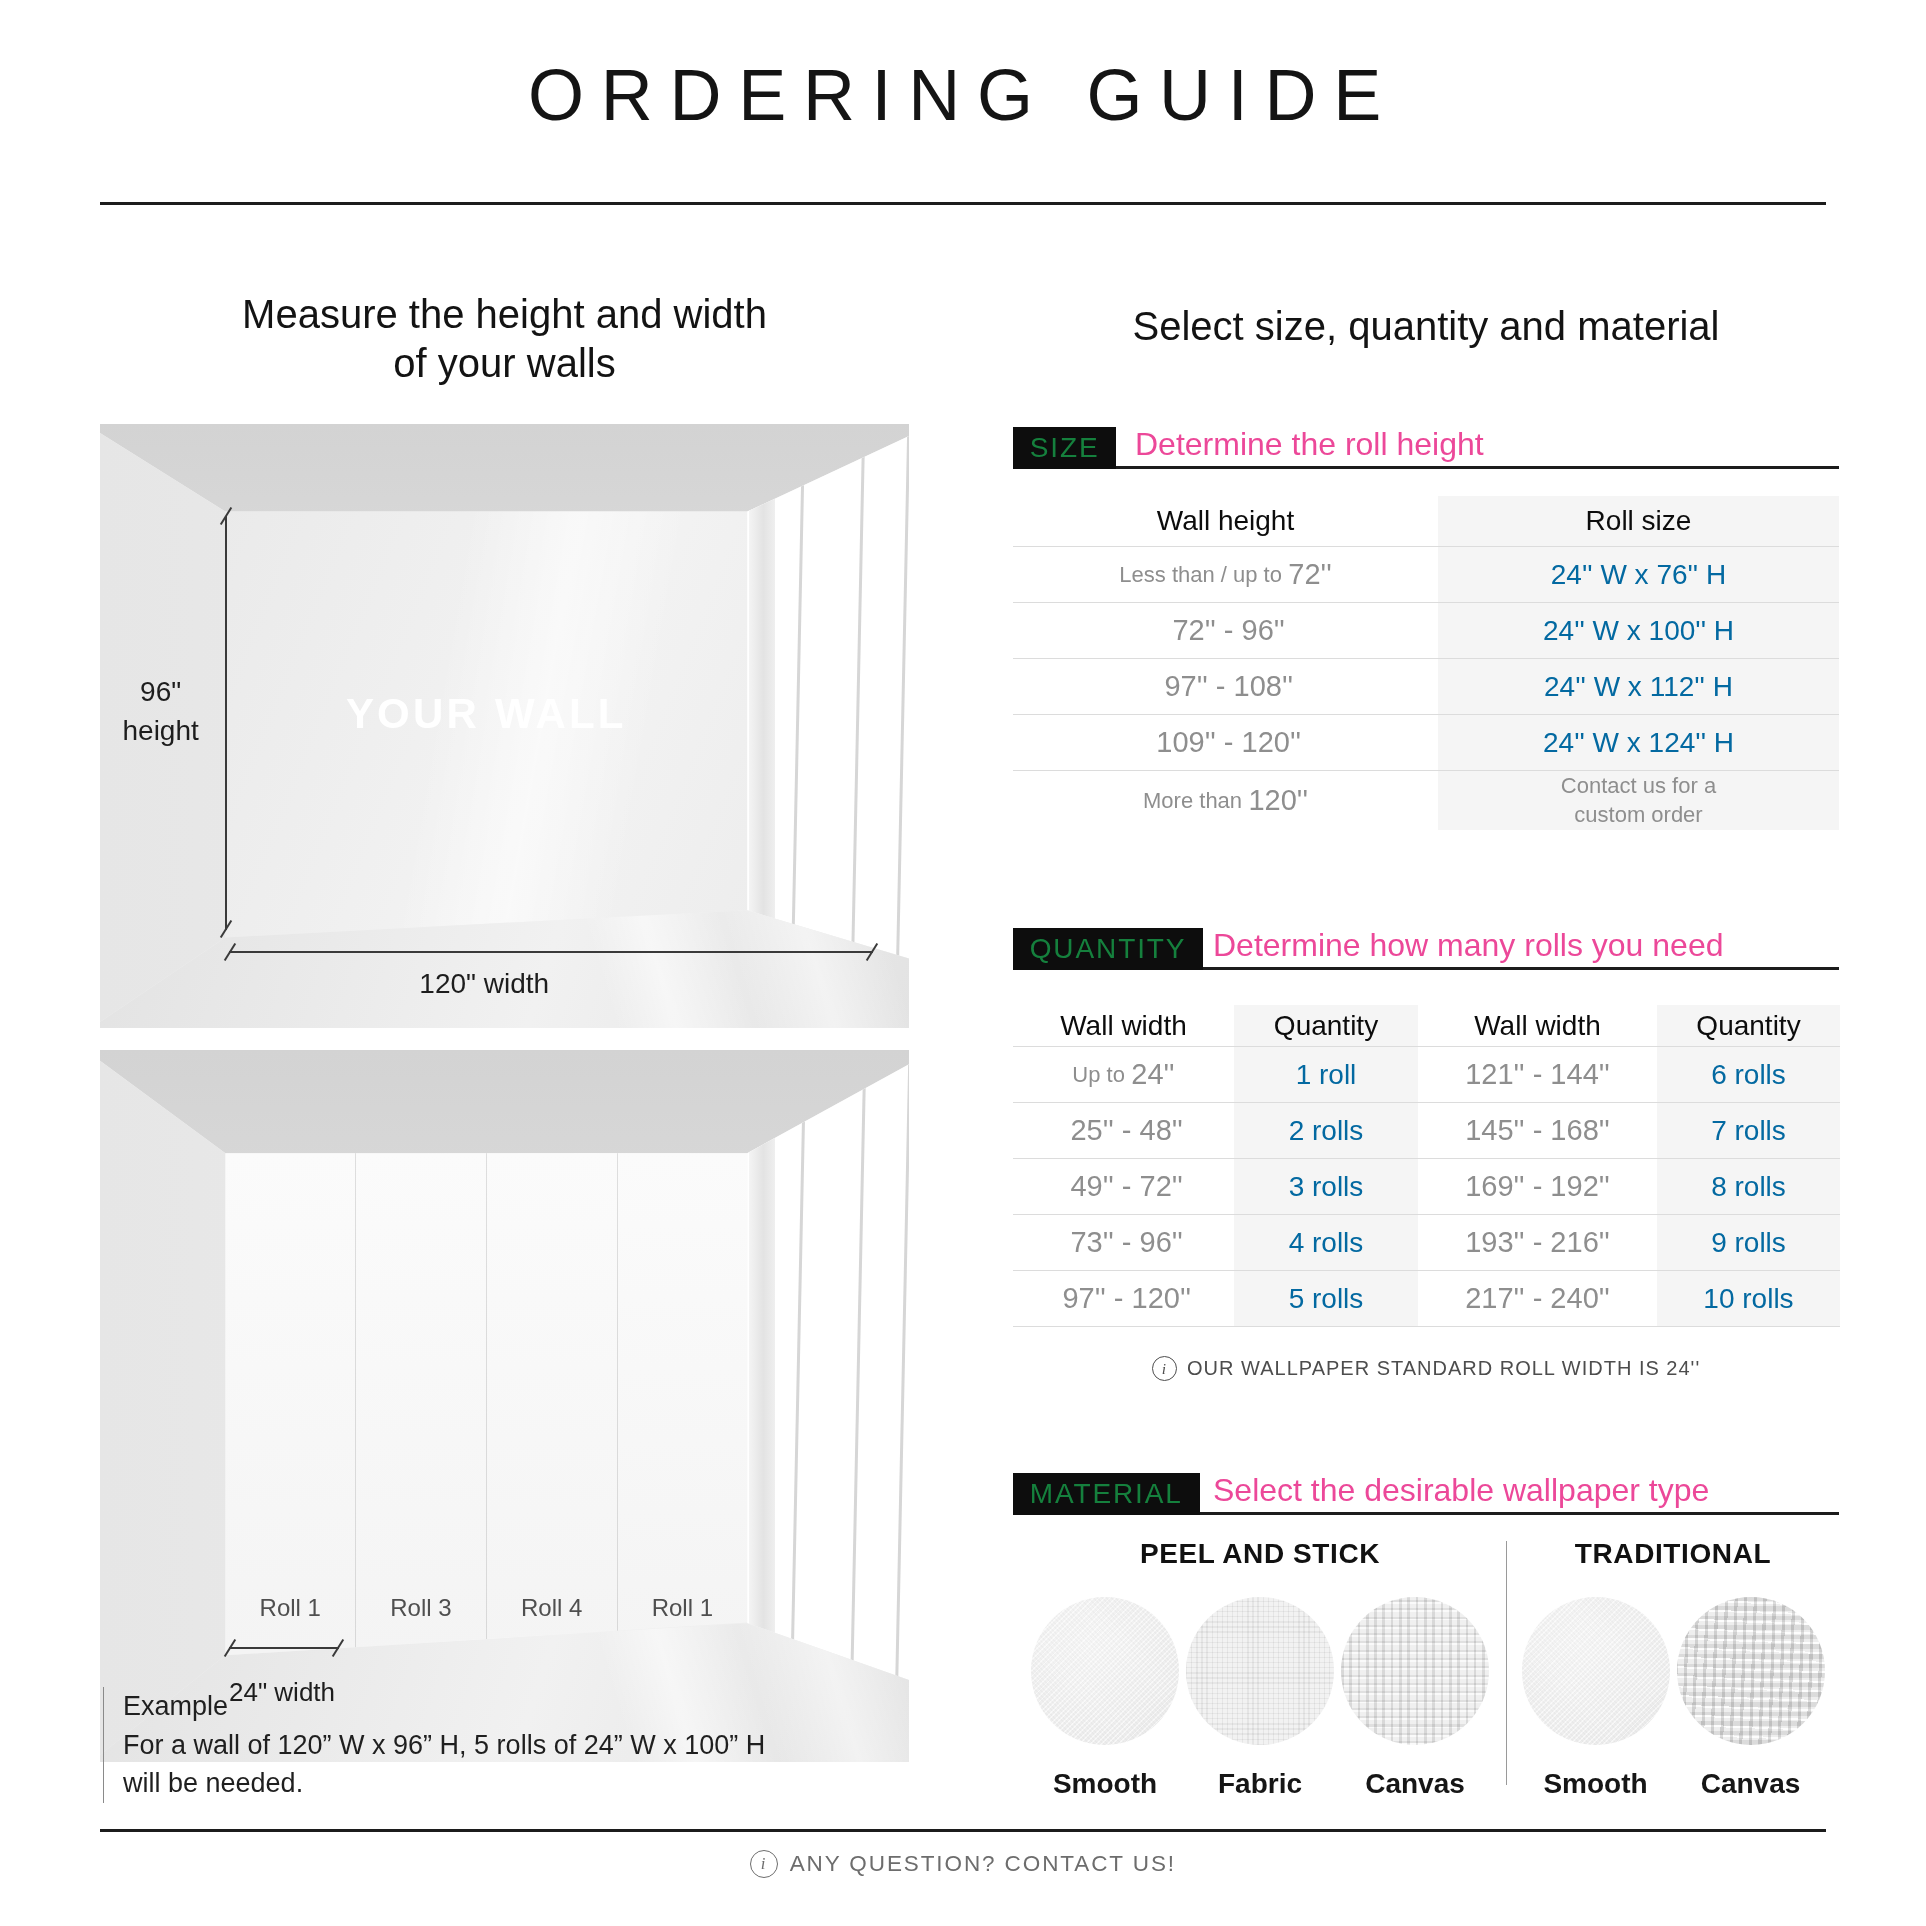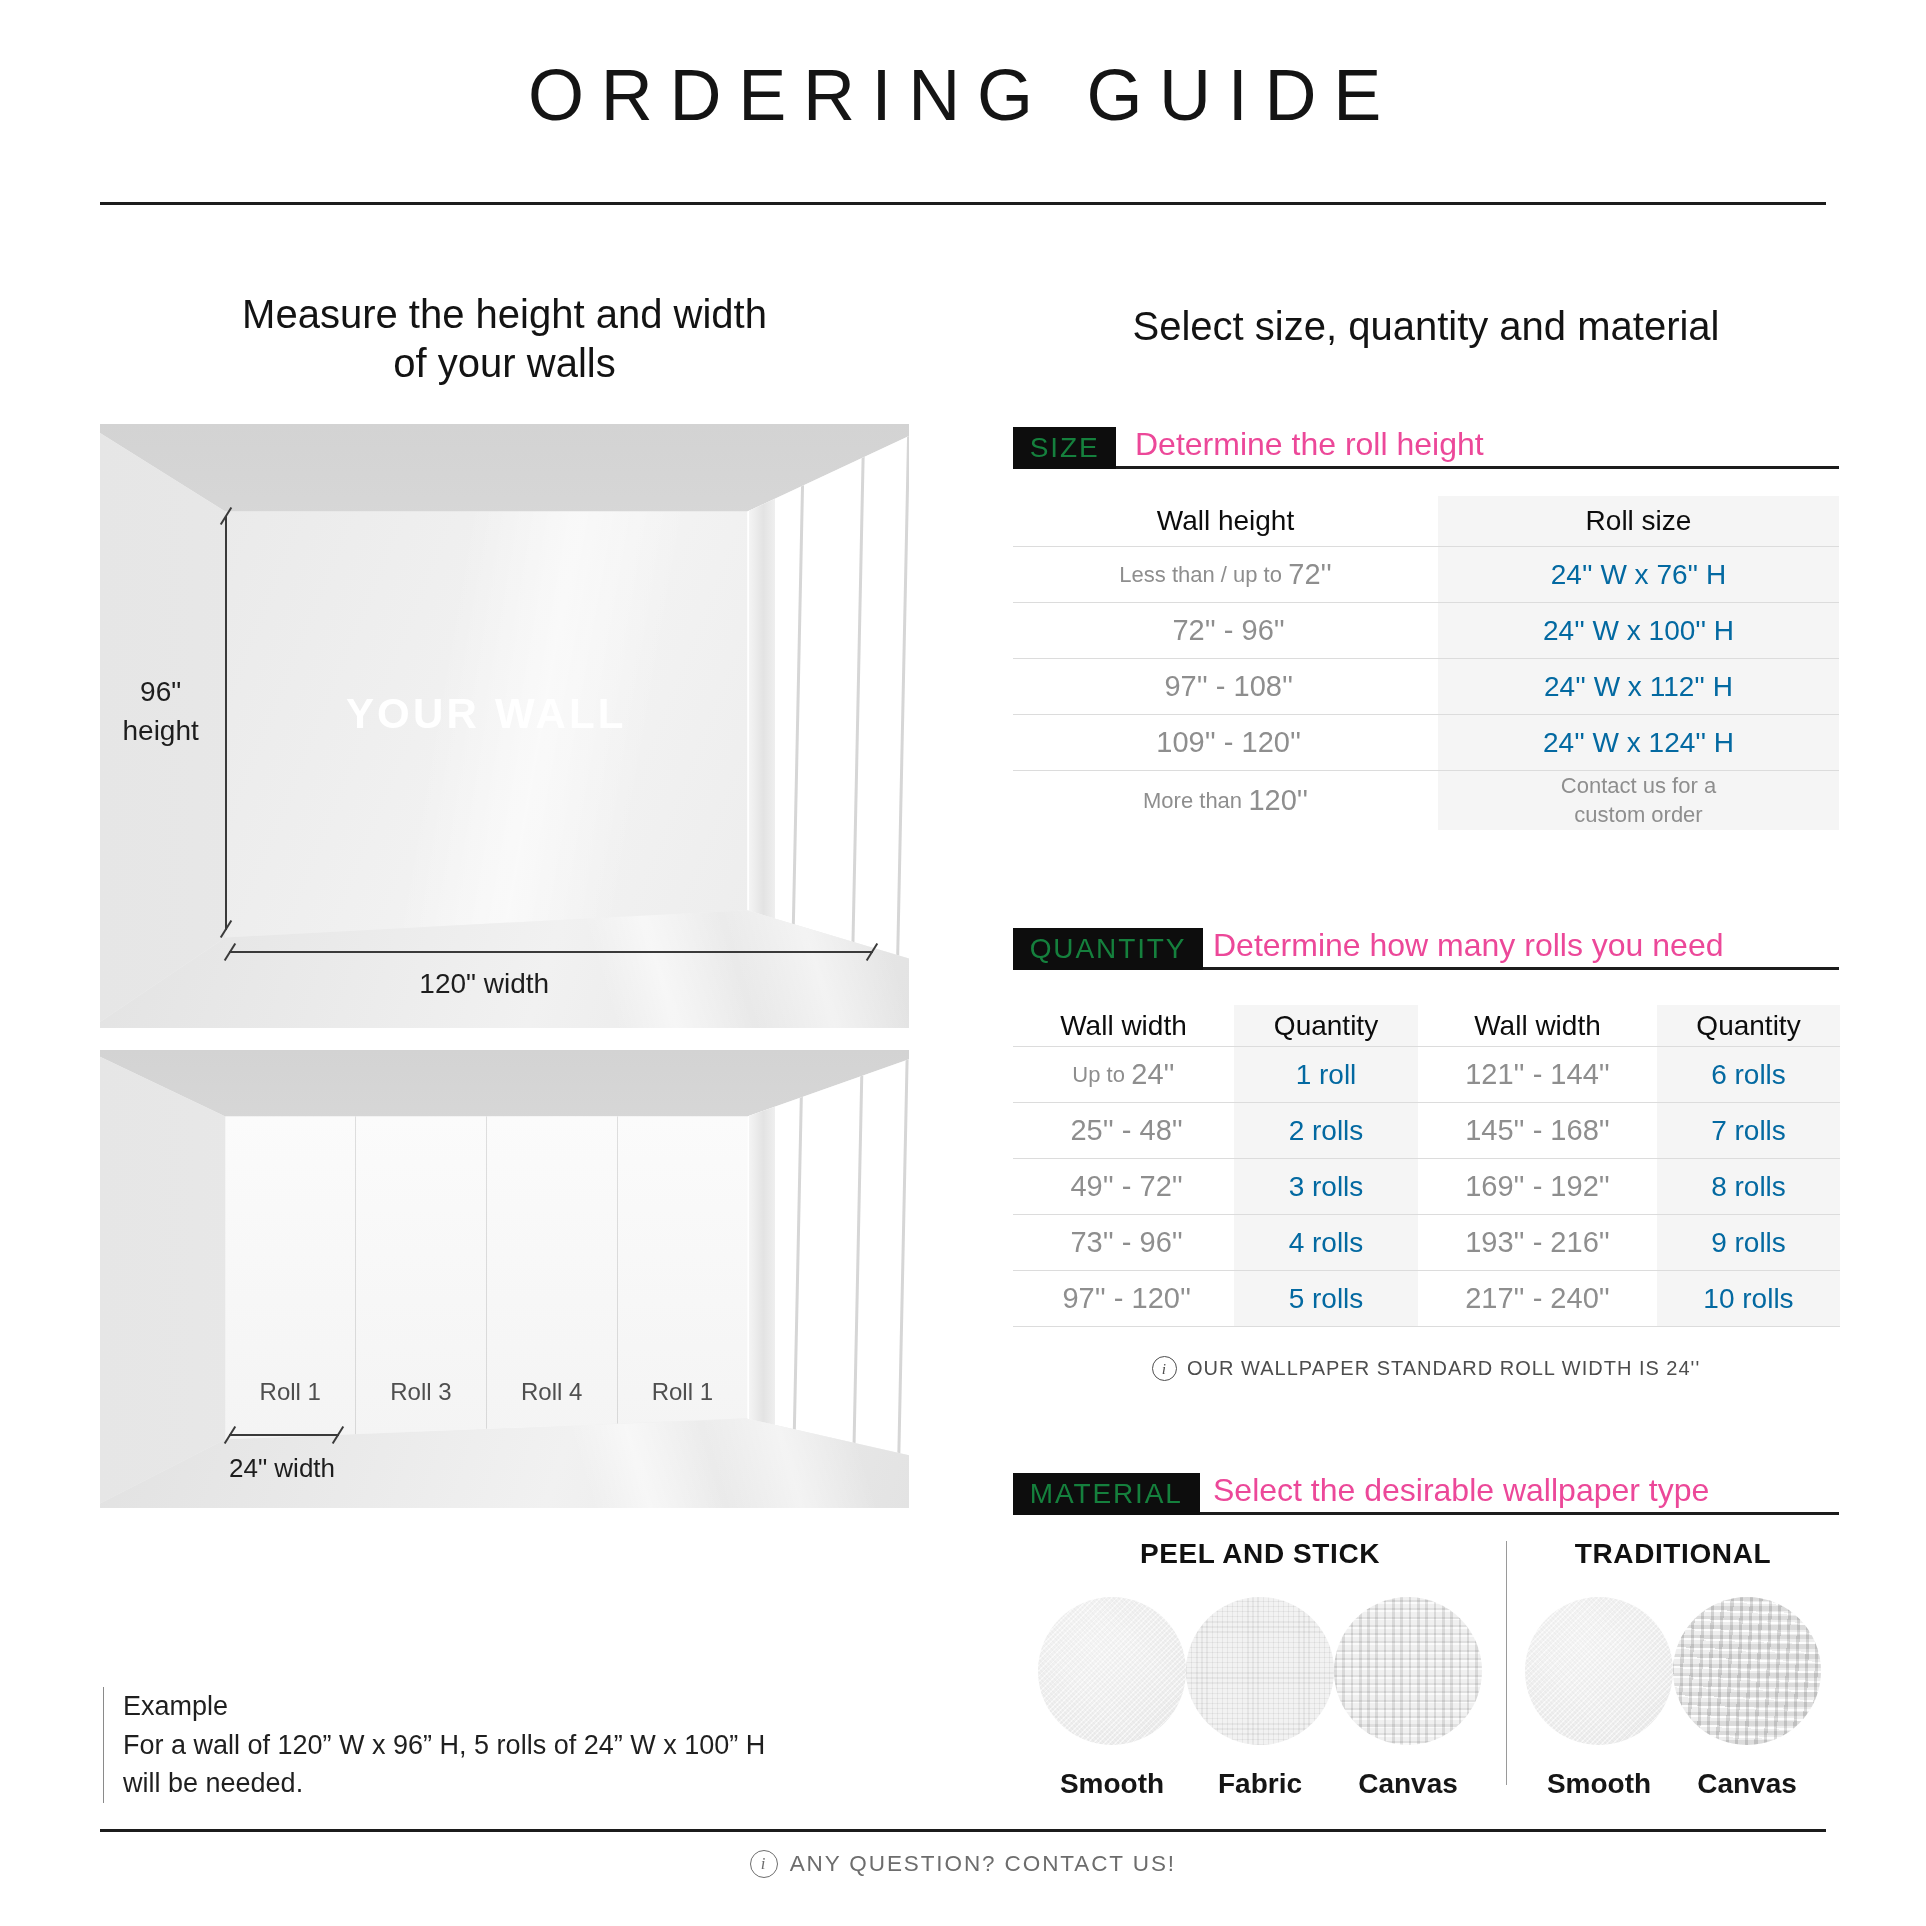--- a/index.html
+++ b/index.html
@@ -17,21 +17,21 @@
   .rule.footer-rule{top:1829px;}
 
   
   .col-heading{position:absolute;text-align:center;font-size:40px;line-height:1.22;font-weight:400;color:#131313;}
   .col-heading.left{top:290px;left:100px;width:809px;}
   .col-heading.right{top:302px;left:1013px;width:826px;}
 
   
   .room{position:absolute;left:100px;width:809px;background:#f2f2f2;overflow:hidden;}
   #room1{top:424px;height:604px;}
-  #room2{top:1050px;height:458px;}
+  #room2{top:1050px;height:712px;}
   .room .layer{position:absolute;inset:0;}
   .ceiling{
     clip-path:polygon(0% 0%,100% 0%,100% 2%,80% 14.5%,15.5% 14.5%,0% 1.5%);
     background:linear-gradient(to bottom,#d3d3d3,#e6e6e6 78%,#dedede);
   }
   .left-wall{
     clip-path:polygon(0% 1.5%,15.5% 14.5%,15.5% 85%,0% 99%);
     background:linear-gradient(to right,#e6e6e6,#ebebeb 60%,#e2e2e2);
   }
   .back-wall{
@@ -152,21 +152,21 @@
     display:inline-flex;align-items:center;justify-content:center;
     font-size:15.4px;font-family:"Liberation Serif",serif;font-style:italic;color:#4d4d4d;
   }
 
   
   .material-groups{position:absolute;left:1013px;top:1538px;width:826px;display:flex;}
   .mgroup{display:flex;flex-direction:column;align-items:center;}
   .mgroup.g1{width:494px;}
   .mgroup.g2{width:332px;}
   .mgroup .gtitle{font-size:28px;font-weight:700;letter-spacing:0.6px;color:#111111;}
-  .swatch-row{display:flex;gap:0;margin-top:27px;}
+  .swatch-row{display:flex;gap:7px;margin-top:27px;}
   .swatch{display:flex;flex-direction:column;align-items:center;}
   .swatch .disc{width:148px;height:148px;border-radius:50%;}
   .swatch .slabel{margin-top:23px;font-size:28px;font-weight:700;color:#161616;}
   .mdivider{position:absolute;left:1506px;top:1541px;height:244px;width:1.3px;background:#9a9a9a;}
   .disc.tex-smooth{
     background:
       repeating-linear-gradient(45deg,rgba(0,0,0,0.02) 0 1.3px,transparent 1.3px 3.2px),
       repeating-linear-gradient(-45deg,rgba(255,255,255,0.6) 0 1.3px,transparent 1.3px 3.9px),
       radial-gradient(circle at 38% 32%,#f5f5f5,#ededed 70%,#e7e7e7);
   }

